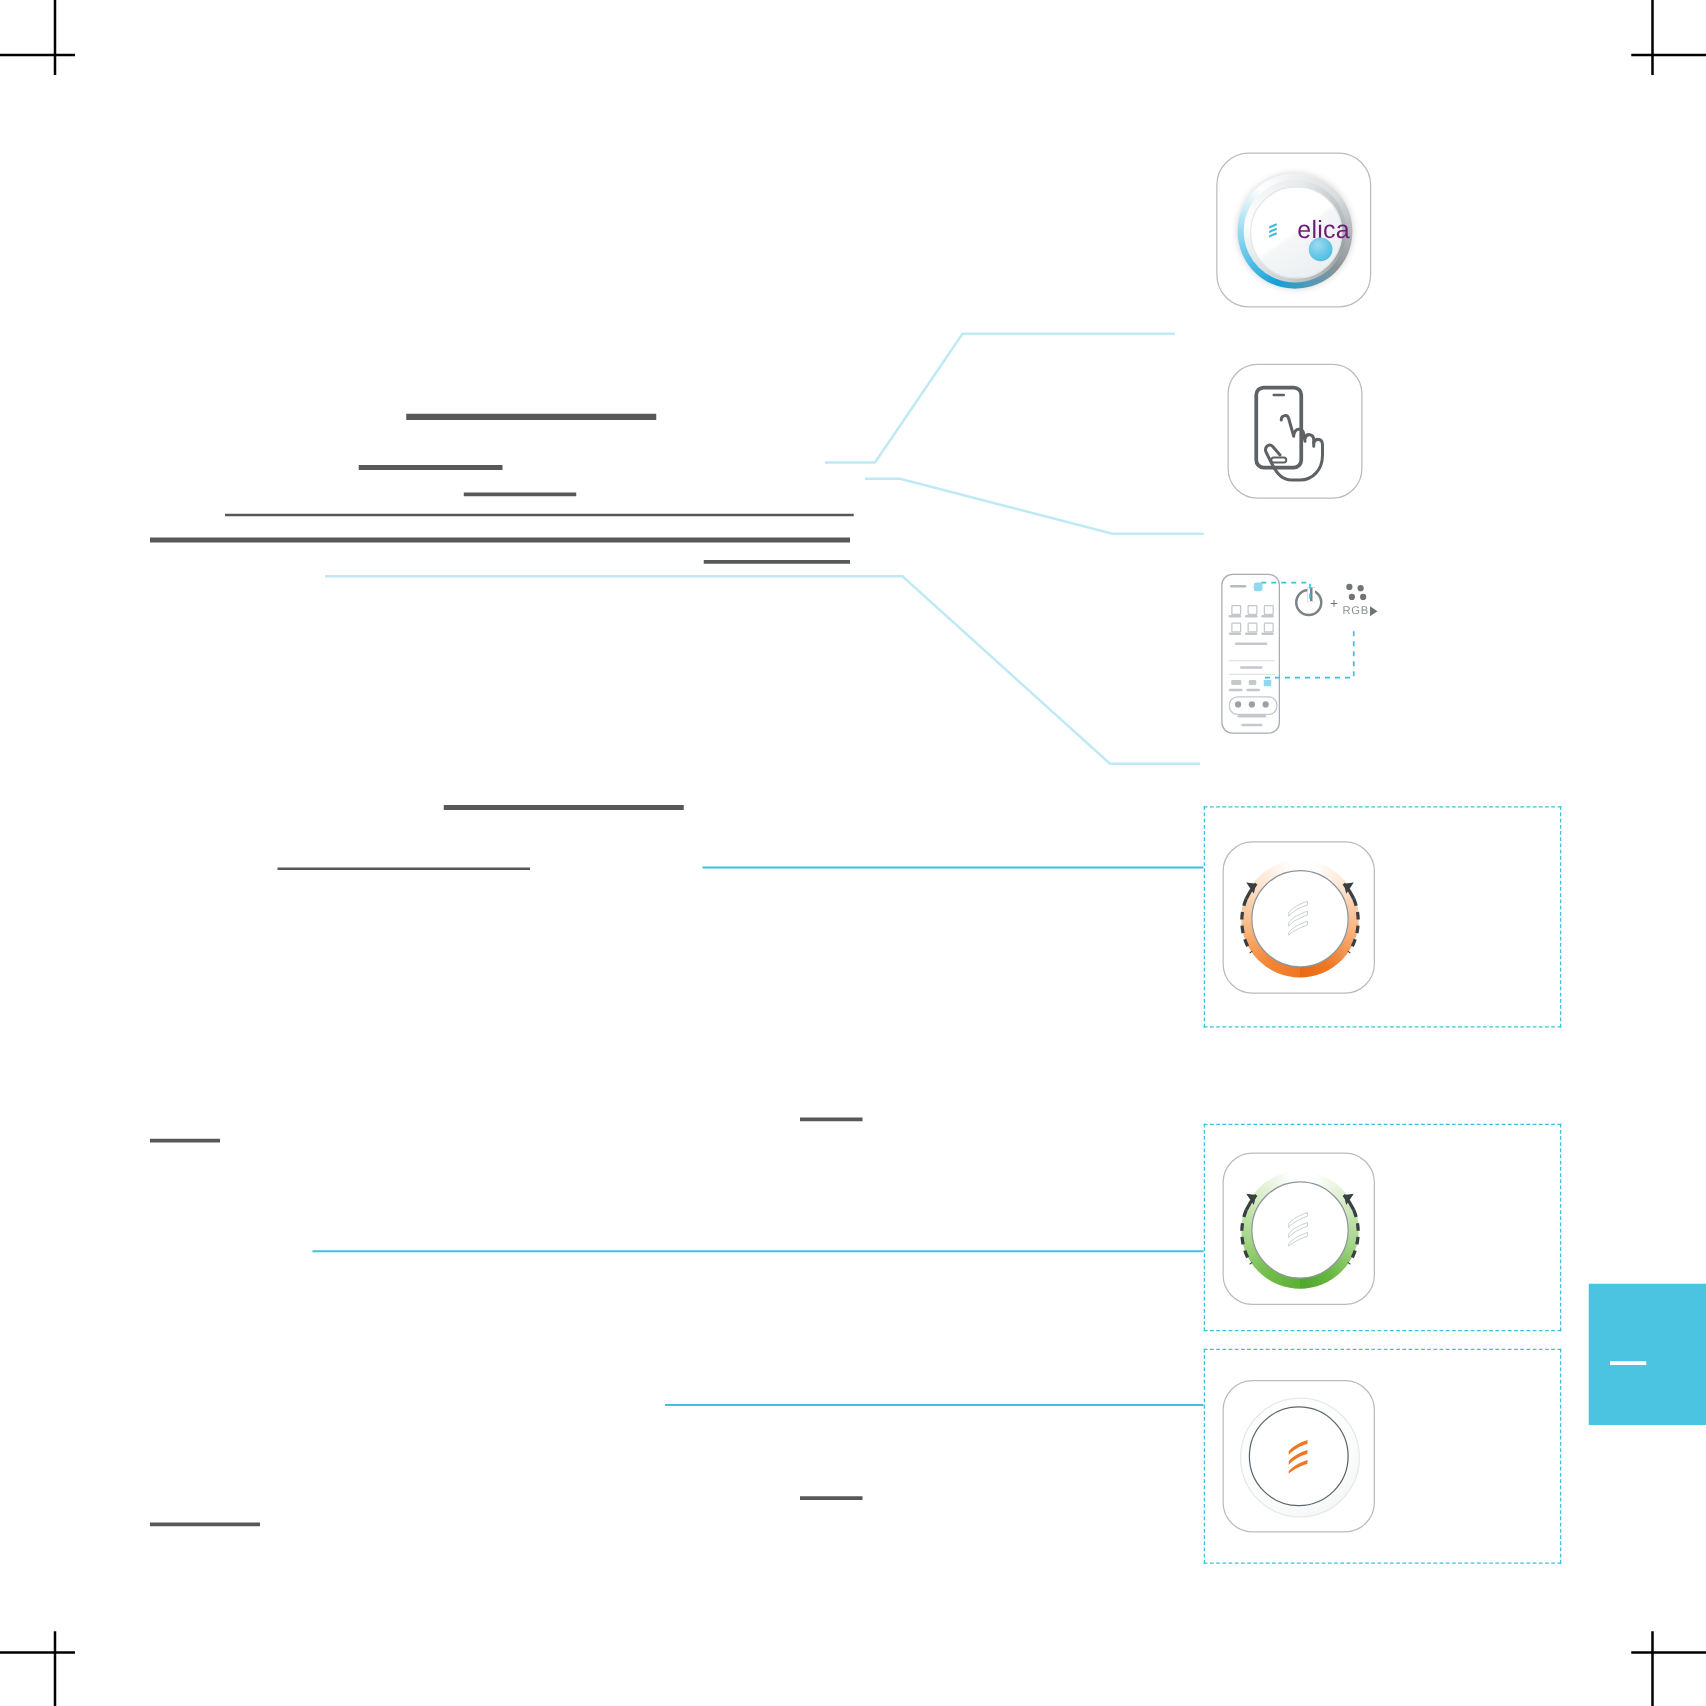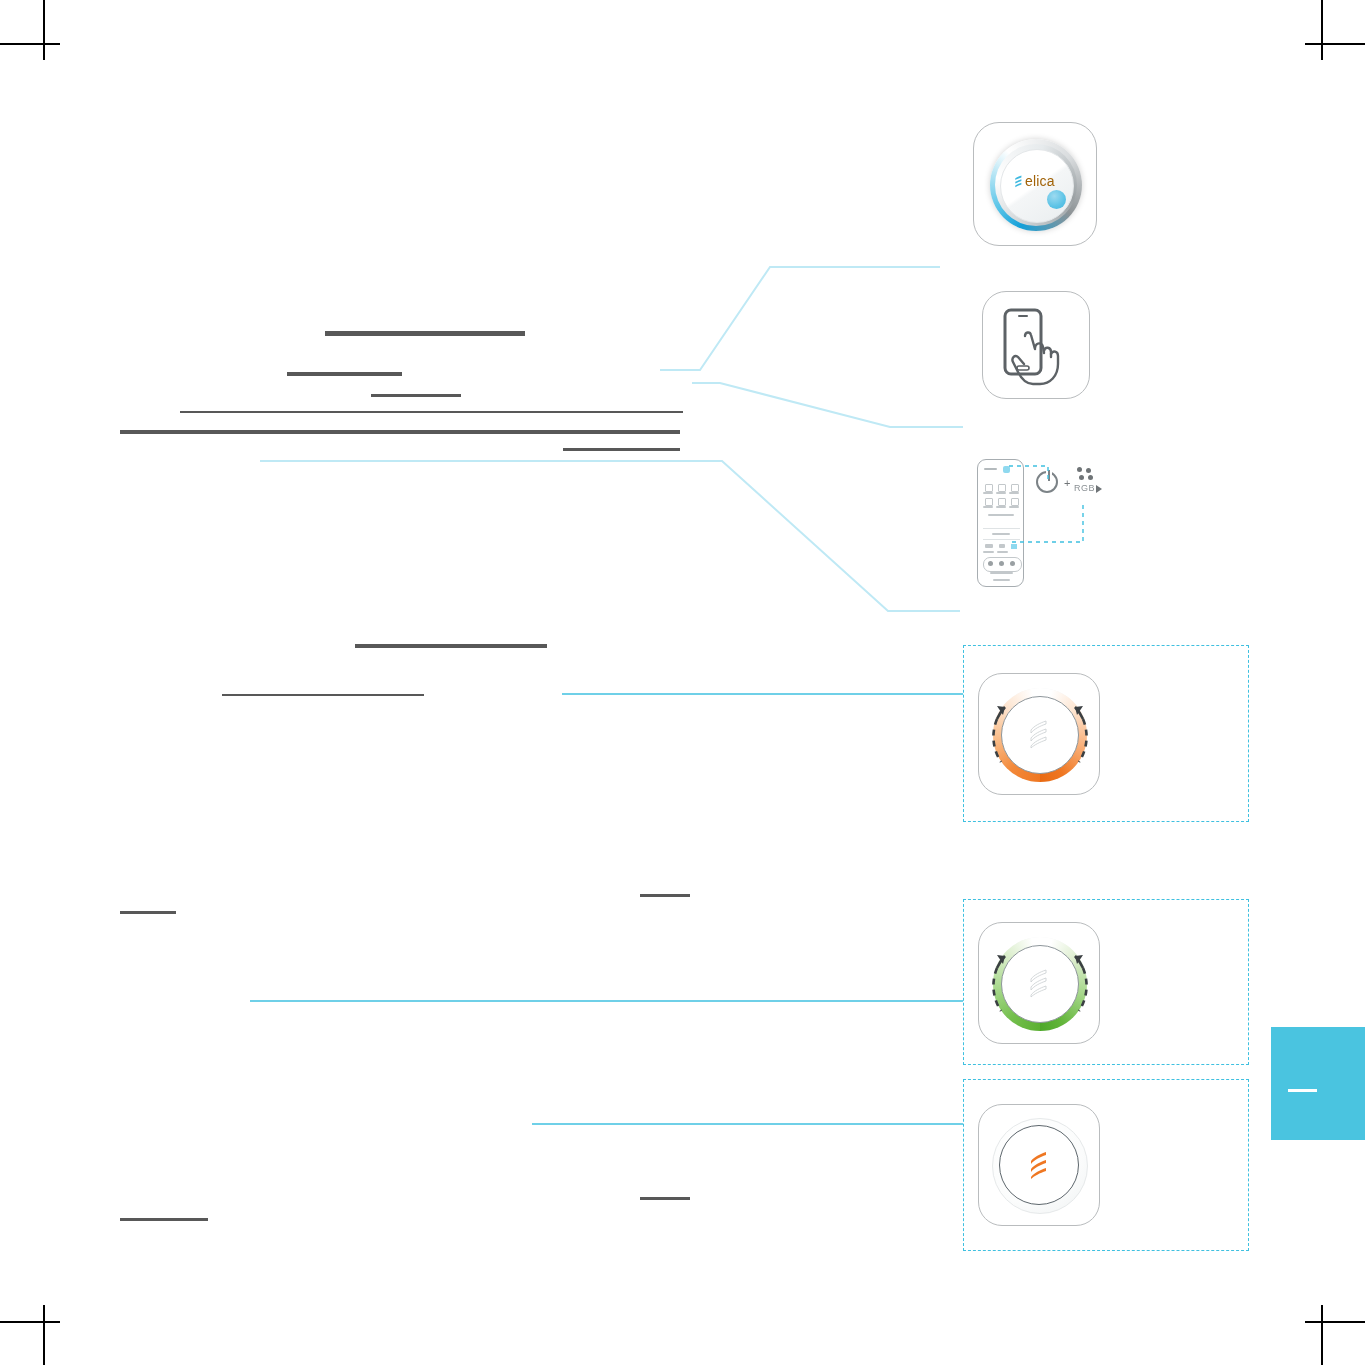--- a/index.html
+++ b/index.html
@@ -44,22 +44,22 @@
     position:absolute;left:21px;top:21px;width:82px;height:82px;border-radius:50%;
     background:conic-gradient(from 190deg,#c9ced1,#ffffff 90deg,#e6eaec 180deg,#9aa0a3 280deg,#c9ced1 360deg);
   }
   .hero-face{
     position:absolute;left:26px;top:26px;width:72px;height:72px;border-radius:50%;
     background:linear-gradient(145deg,#ffffff 0%,#ffffff 48%,#f4f6f7 52%,#e9edef 100%);
     border:1px solid #e4e7e9;
   }
   .hero-wordmark{
     position:absolute;left:40px;top:50px;width:66px;
-    font-size:14px;color:#a16207;letter-spacing:.2px;
-    display:flex;align-items:center;gap:2px;
+    font-size:20px;color:#701a75;letter-spacing:.2px;
+    display:flex;align-items:center;gap:2px;justify-content:space-between;
   }
   .hero-dot{
     position:absolute;left:73px;top:67px;width:19px;height:19px;border-radius:50%;
     background:radial-gradient(circle at 38% 32%,#9ddaf0,#5cc3e6 60%,#46b6dd);
   }
 
   
   #tap-tile{left:982px;top:291px;width:108px;height:108px;border-radius:24px;}
 
   

